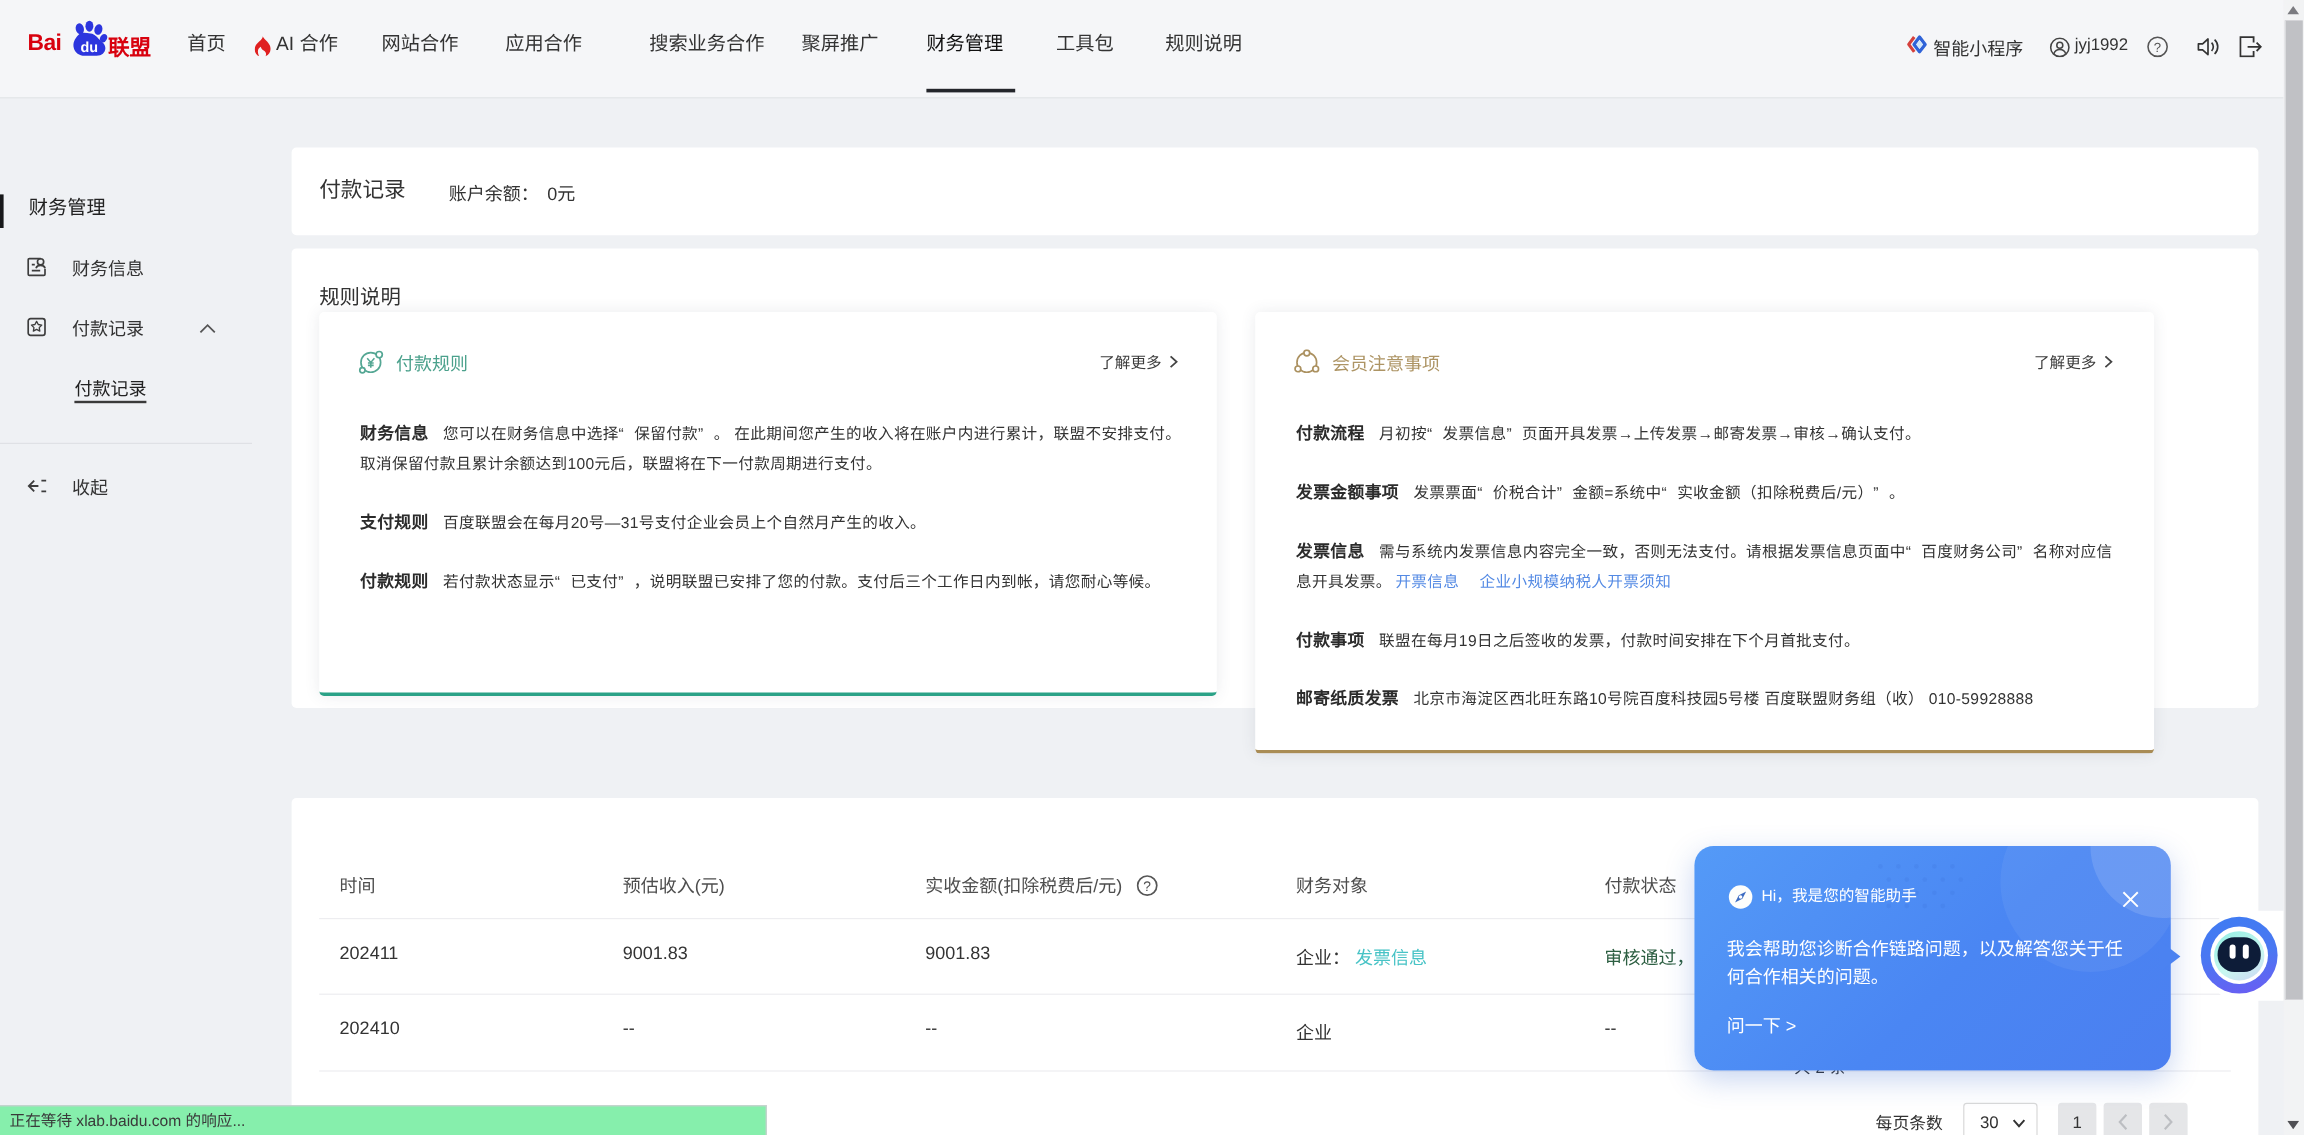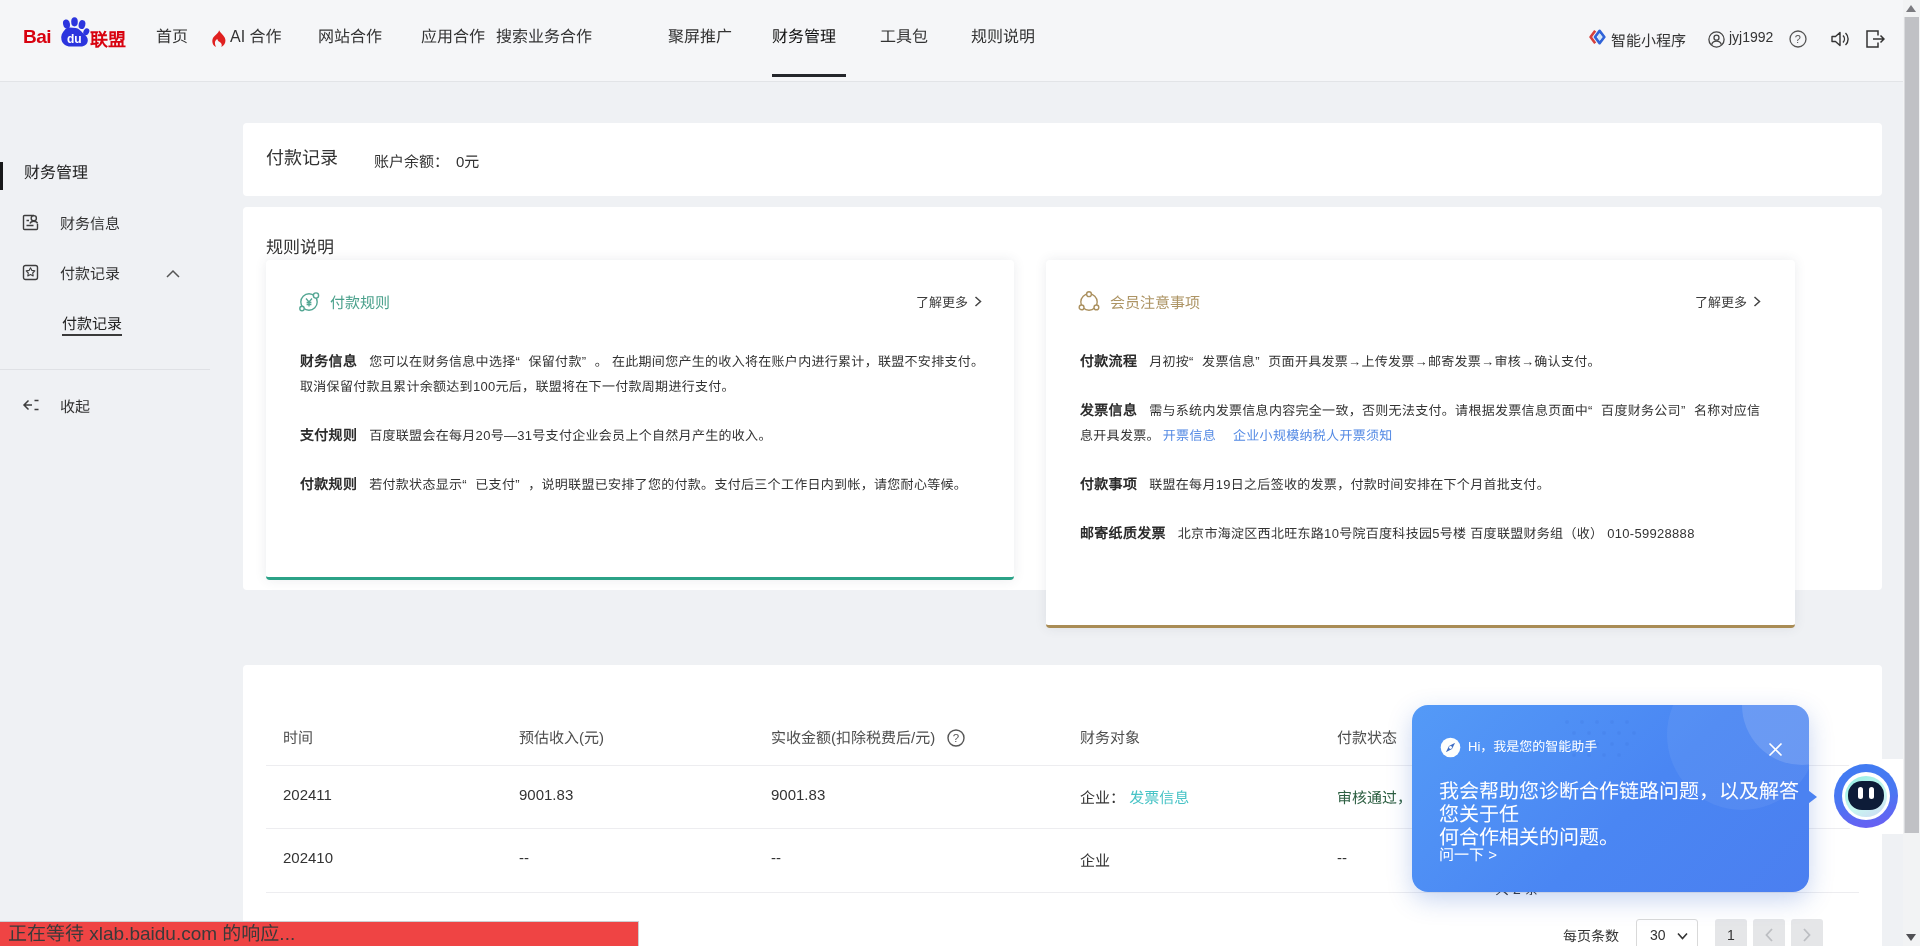--- a/index.html
+++ b/index.html
@@ -35,21 +35,21 @@
 .th{position:absolute;top:726px;font-size:15px;color:#4e4e4e}
 .td{position:absolute;font-size:15px;color:#333}
 .tline{position:absolute;left:266px;width:1593px;height:1px;background:#ededf0}
 
 #popup{position:absolute;left:1412px;top:705px;width:397px;height:187px;border-radius:16px;background:linear-gradient(135deg,#549af7 0%,#4a86f3 55%,#4b7ff0 100%);box-shadow:0 8px 24px rgba(40,90,200,.25);overflow:hidden;color:#fff}
 #popup-tail{position:absolute;left:1800px;top:784px;width:0;height:0;border-top:13px solid transparent;border-bottom:13px solid transparent;border-left:17px solid #4b82f1}
 
 #sbar{position:absolute;right:0;top:0;width:17px;height:946px;background:#f2f3f4}
 #sthumb{position:absolute;right:1px;top:17px;width:15px;height:816px;background:#c0c1c5;border-left:1px solid #d9dadd}
 
-#status{position:absolute;left:0;top:921px;width:639px;height:25px;background:#ef4444;border:1px solid #cdced2;border-left:none;border-bottom:none;font-size:19px;color:#3a3a3a;line-height:24px;padding-left:8px}
+#status{position:absolute;left:0;top:921px;width:639px;height:25px;background:#86efac;border:1px solid #cdced2;border-left:none;border-bottom:none;font-size:13px;color:#3a3a3a;line-height:24px;padding-left:8px}
 </style>
 </head>
 <body>
 
 <div id="header">
   <div class="abs" id="logo" style="left:23px;top:14px;width:110px;height:50px">
     <span class="abs" style="left:0;top:12px;font-weight:bold;font-size:19px;color:#d8020f;letter-spacing:-0.5px">Bai</span>
     <svg class="abs" style="left:34px;top:1px" width="33" height="33" viewBox="0 0 33 33">
       <g fill="#2c35de">
         <ellipse cx="9.5" cy="9" rx="3.4" ry="4.6" transform="rotate(-14 9.5 9)"></ellipse>
@@ -62,21 +62,21 @@
     </svg>
     <span class="abs" style="left:67px;top:11px;font-weight:bold;font-size:18px;color:#d8020f">联盟</span>
   </div>
   <span class="nav" style="left:156px">首页</span>
   <svg class="abs" style="left:212px;top:30px" width="15" height="18" viewBox="0 0 17 20">
     <path fill="#e02020" d="M8 0 C9 3 13 5 14.5 8.5 C16.2 12.5 15 17 10.5 19 C11.5 17 11 15.2 9.5 14 C8 12.8 6.5 12.5 6 10 C3 12 2.5 14.5 4.5 19 C1 17.5 -0.5 13.5 0.8 9.8 C2.3 5.5 7.5 4 8 0 Z"></path>
   </svg>
   <span class="nav" style="left:230px">AI 合作</span>
   <span class="nav" style="left:318px">网站合作</span>
   <span class="nav" style="left:421px">应用合作</span>
-  <span class="nav" style="left:496px">搜索业务合作</span>
+  <span class="nav" style="left:541px">搜索业务合作</span>
   <span class="nav" style="left:668px">聚屏推广</span>
   <span class="nav" style="left:772px;color:#111">财务管理</span>
   <div id="navline"></div>
   <span class="nav" style="left:880px">工具包</span>
   <span class="nav" style="left:971px">规则说明</span>
   <svg class="abs" style="left:1589px;top:29px" width="17" height="16" viewBox="0 0 17 16">
     <path fill="none" stroke="#d5403c" stroke-width="2.6" stroke-linejoin="round" d="M6.2 1.8 L1.6 8 L6.2 14.2"></path>
     <path fill="none" stroke="#2f63d8" stroke-width="2.7" stroke-linejoin="round" d="M10.6 1.9 L15.3 8 L10.6 14.1 L6 8 Z"></path>
     <path fill="#cfe6fb" d="M10.6 4.5 L13.3 8 L10.6 11.5 L8 8 Z"></path>
   </svg>
@@ -158,20 +158,21 @@
       <circle cx="11" cy="3.2" r="2.4" fill="#fff"></circle>
       <circle cx="3.6" cy="16.4" r="2.4" fill="#fff"></circle>
       <circle cx="18.4" cy="16.4" r="2.4" fill="#fff"></circle>
     </svg>
     <span class="ctitle" style="color:#ad9464">会员注意事项</span>
     <span class="more" style="left:649px">了解更多<svg style="margin-left:6px" width="8" height="11" viewBox="0 0 8 11" fill="none" stroke="#444" stroke-width="1.5">
           <path d="M1.5 1 L6.5 5.5 L1.5 10"></path>
         </svg></span>
     <div class="body-txt" style="top:89px">
       <div class="para"><b>付款流程</b>月初按<span class="q">“</span>发票信息<span class="q">”</span>页面开具发票→上传发票→邮寄发票→审核→确认支付。</div>
+      <div class="para"><b>发票金额事项</b>发票票面<span class="q">“</span>价税合计<span class="q">”</span>金额=系统中<span class="q">“</span>实收金额（扣除税费后/元）<span class="q">”</span>。</div>
       <div class="para"><b>发票信息</b>需与系统内发票信息内容完全一致，否则无法支付。请根据发票信息页面中<span class="q">“</span>百度财务公司<span class="q">”</span>名称对应信<br>息开具发票。<a class="blue" style="margin-left:3px">开票信息</a><a class="blue" style="margin-left:17px">企业小规模纳税人开票须知</a></div>
       <div class="para"><b>付款事项</b>联盟在每月19日之后签收的发票，付款时间安排在下个月首批支付。</div>
       <div class="para"><b>邮寄纸质发票</b>北京市海淀区西北旺东路10号院百度科技园5号楼 百度联盟财务组（收） 010-59928888</div>
     </div>
   </div>
 </div>
 
 <div class="card" id="card3"></div>
 <span class="th" style="left:283px">时间</span>
 <span class="th" style="left:519px">预估收入(元)</span>
@@ -243,21 +244,21 @@
   </svg>
   <svg class="abs" style="left:28px;top:32px" width="21" height="21" viewBox="0 0 24 24">
     <circle cx="12" cy="12" r="11.2" fill="#fdfefc"></circle>
     <path d="M17.3 6.7 L10.3 10.3 L6.7 17.3 L13.7 13.7 Z" fill="#3d6cc2"></path>
     <circle cx="12" cy="12" r="1.7" fill="#fff"></circle>
   </svg>
   <span class="abs" style="left:56px;top:31px;font-size:13px;font-weight:normal">Hi，我是您的智能助手</span>
   <svg class="abs" style="left:356px;top:37px" width="15" height="15" viewBox="0 0 15 15" stroke="#fff" stroke-width="1.6">
       <path d="M1.5 1.5 L13.5 13.5 M13.5 1.5 L1.5 13.5"></path>
     </svg>
-  <div class="abs" style="left:27px;top:75px;font-size:20px;line-height:23px">我会帮助您诊断合作链路问题，以及解答您关于任<br>何合作相关的问题。</div>
+  <div class="abs" style="left:27px;top:75px;font-size:15px;line-height:23px">我会帮助您诊断合作链路问题，以及解答您关于任<br>何合作相关的问题。</div>
   <div class="abs" style="left:27px;top:138px;font-size:15px">问一下 &gt;</div>
 </div>
 <div id="popup-tail"></div>
 
 <div class="abs" id="robot-bg" style="left:1847px;top:759px;width:56px;height:75px;background:#fff;border-radius:14px 0 0 14px"></div>
 <div class="abs" id="robot" style="left:1834px;top:764px;width:64px;height:64px;border-radius:50%;background:linear-gradient(170deg,#3f7cf2 0%,#4a77f2 50%,#6c5cf3 100%)">
   <div class="abs" style="left:8px;top:8px;width:48px;height:48px;border-radius:50%;background:#fff"></div>
   <div class="abs" style="left:11px;top:12px;width:42px;height:41px;border-radius:50%;background:linear-gradient(150deg,#9ff0e6 15%,#c8f7f0 60%,#cdd5f5 100%)"></div>
   <div class="abs" style="left:14px;top:17px;width:36px;height:29px;border-radius:14px;background:#0d1c38"></div>
   <div class="abs" style="left:24px;top:23px;width:5px;height:12px;border-radius:2.5px;background:#fff"></div>

